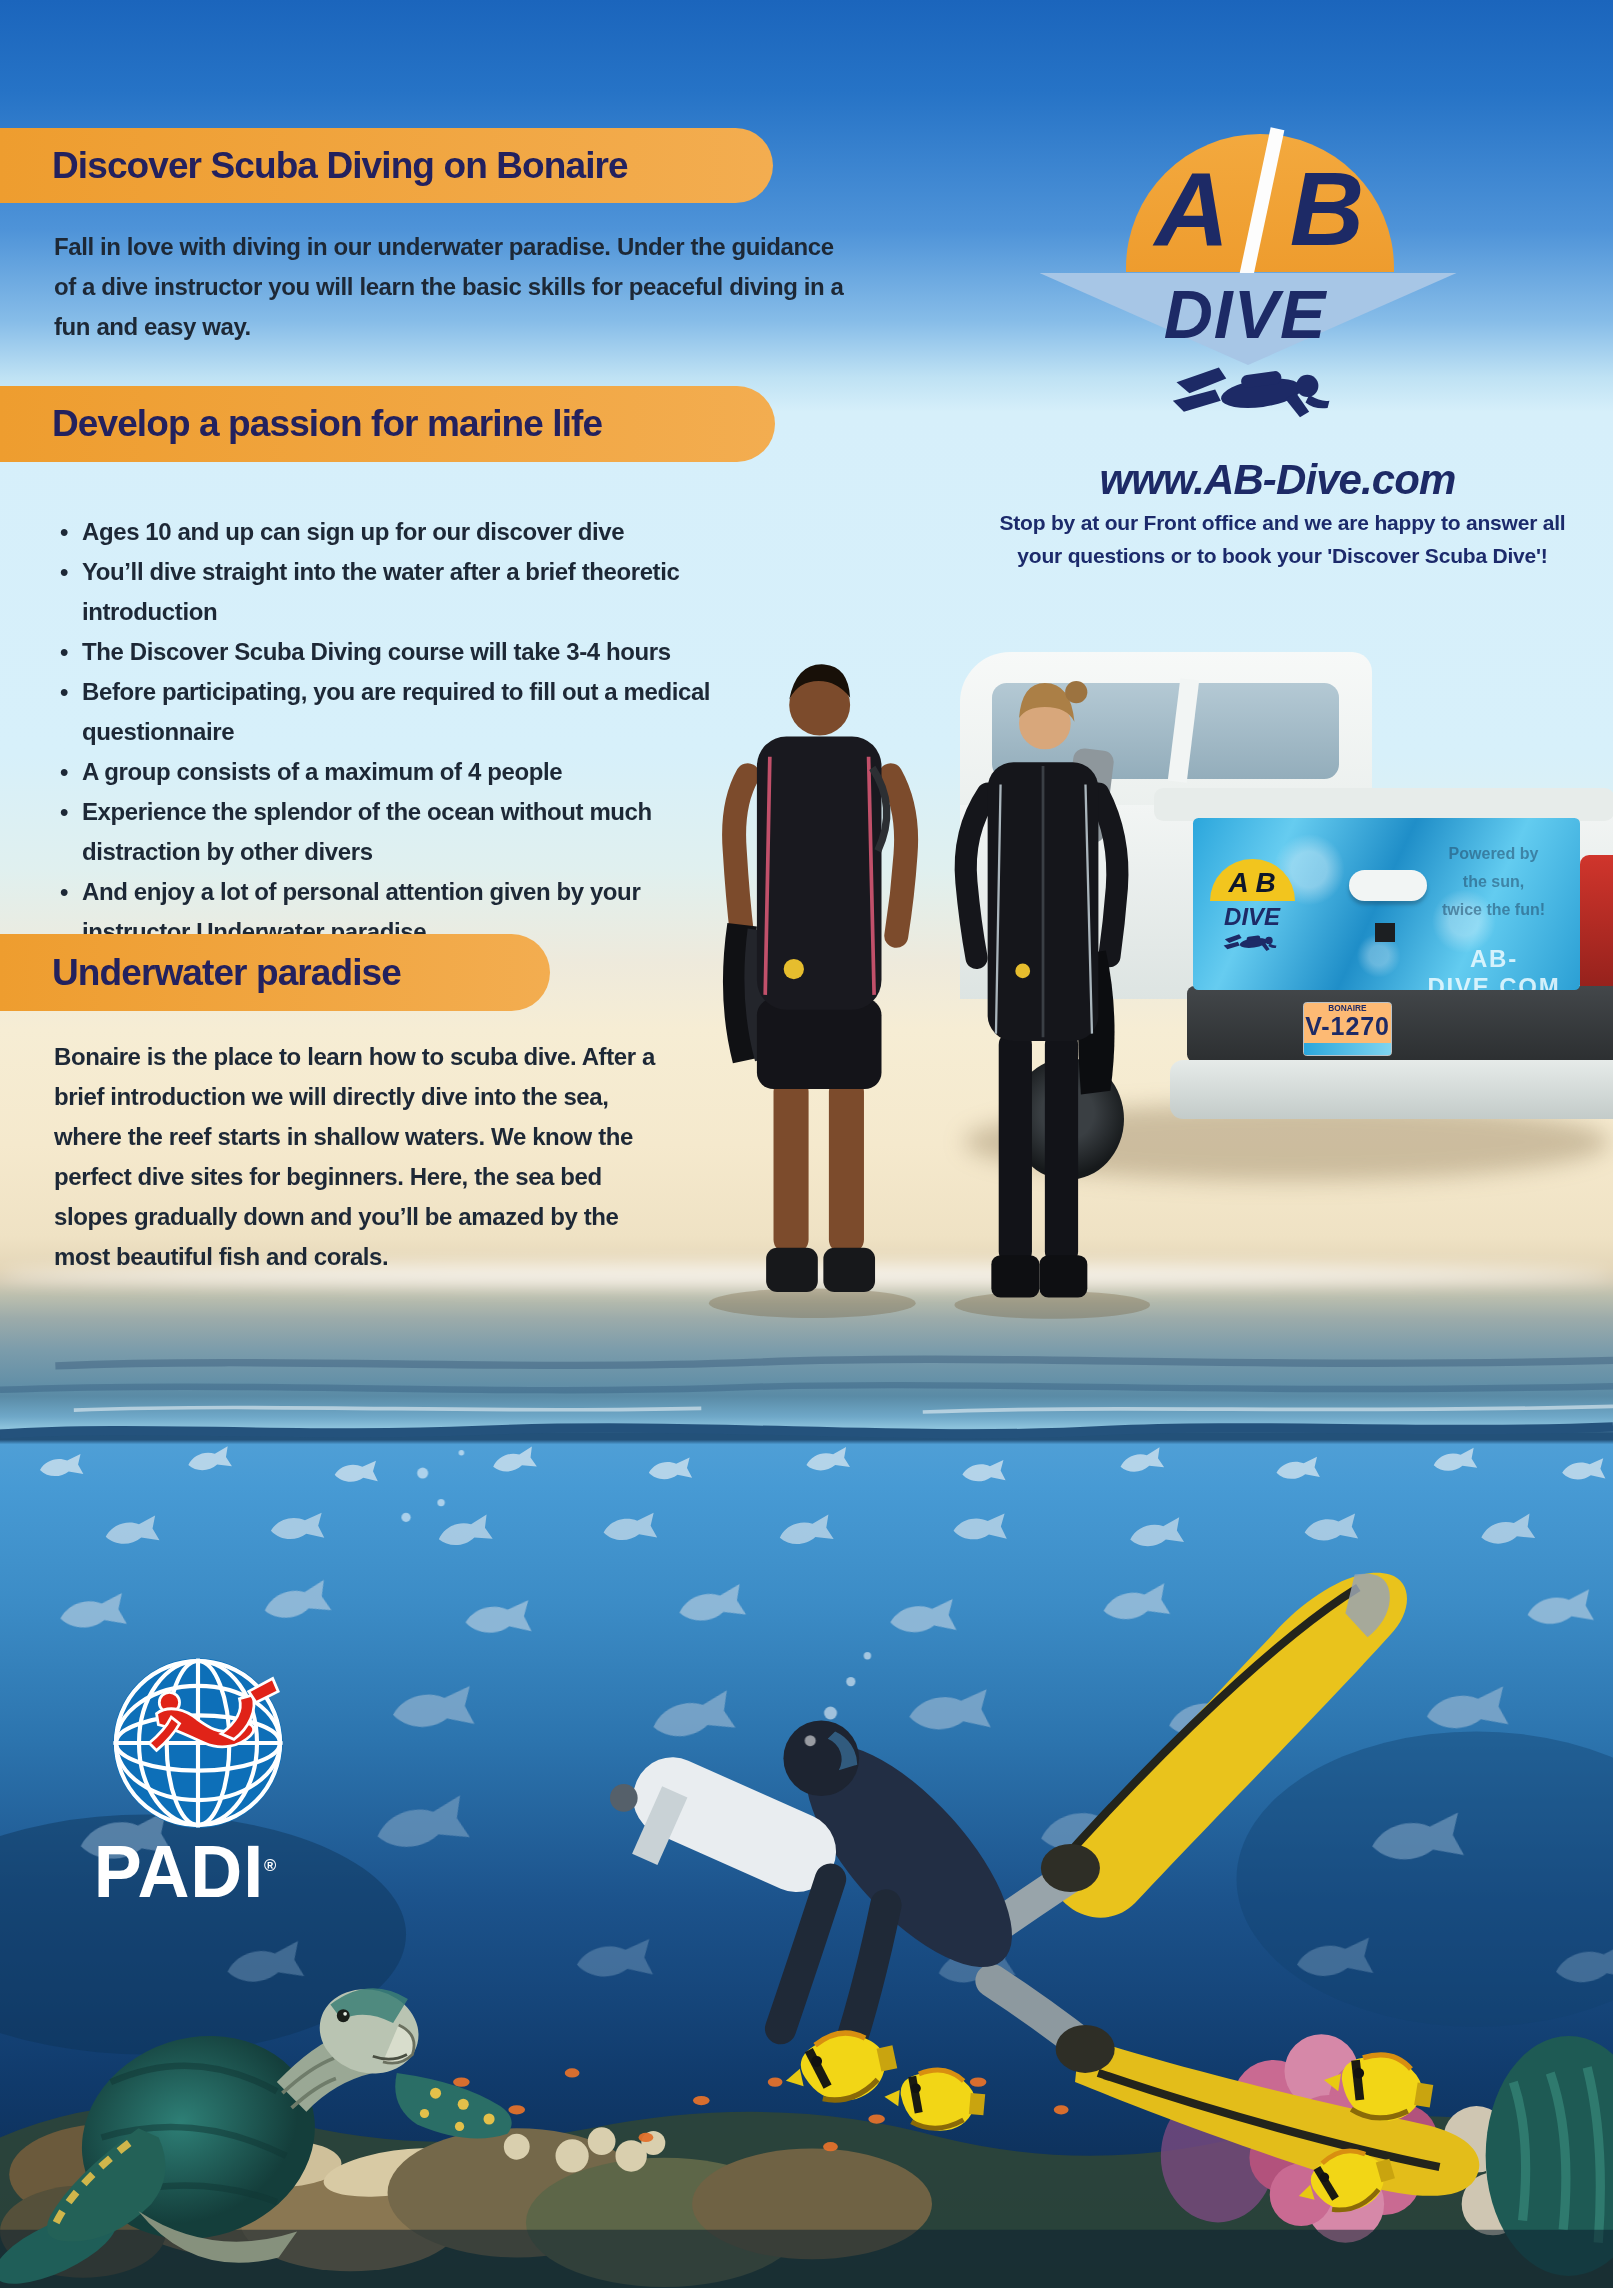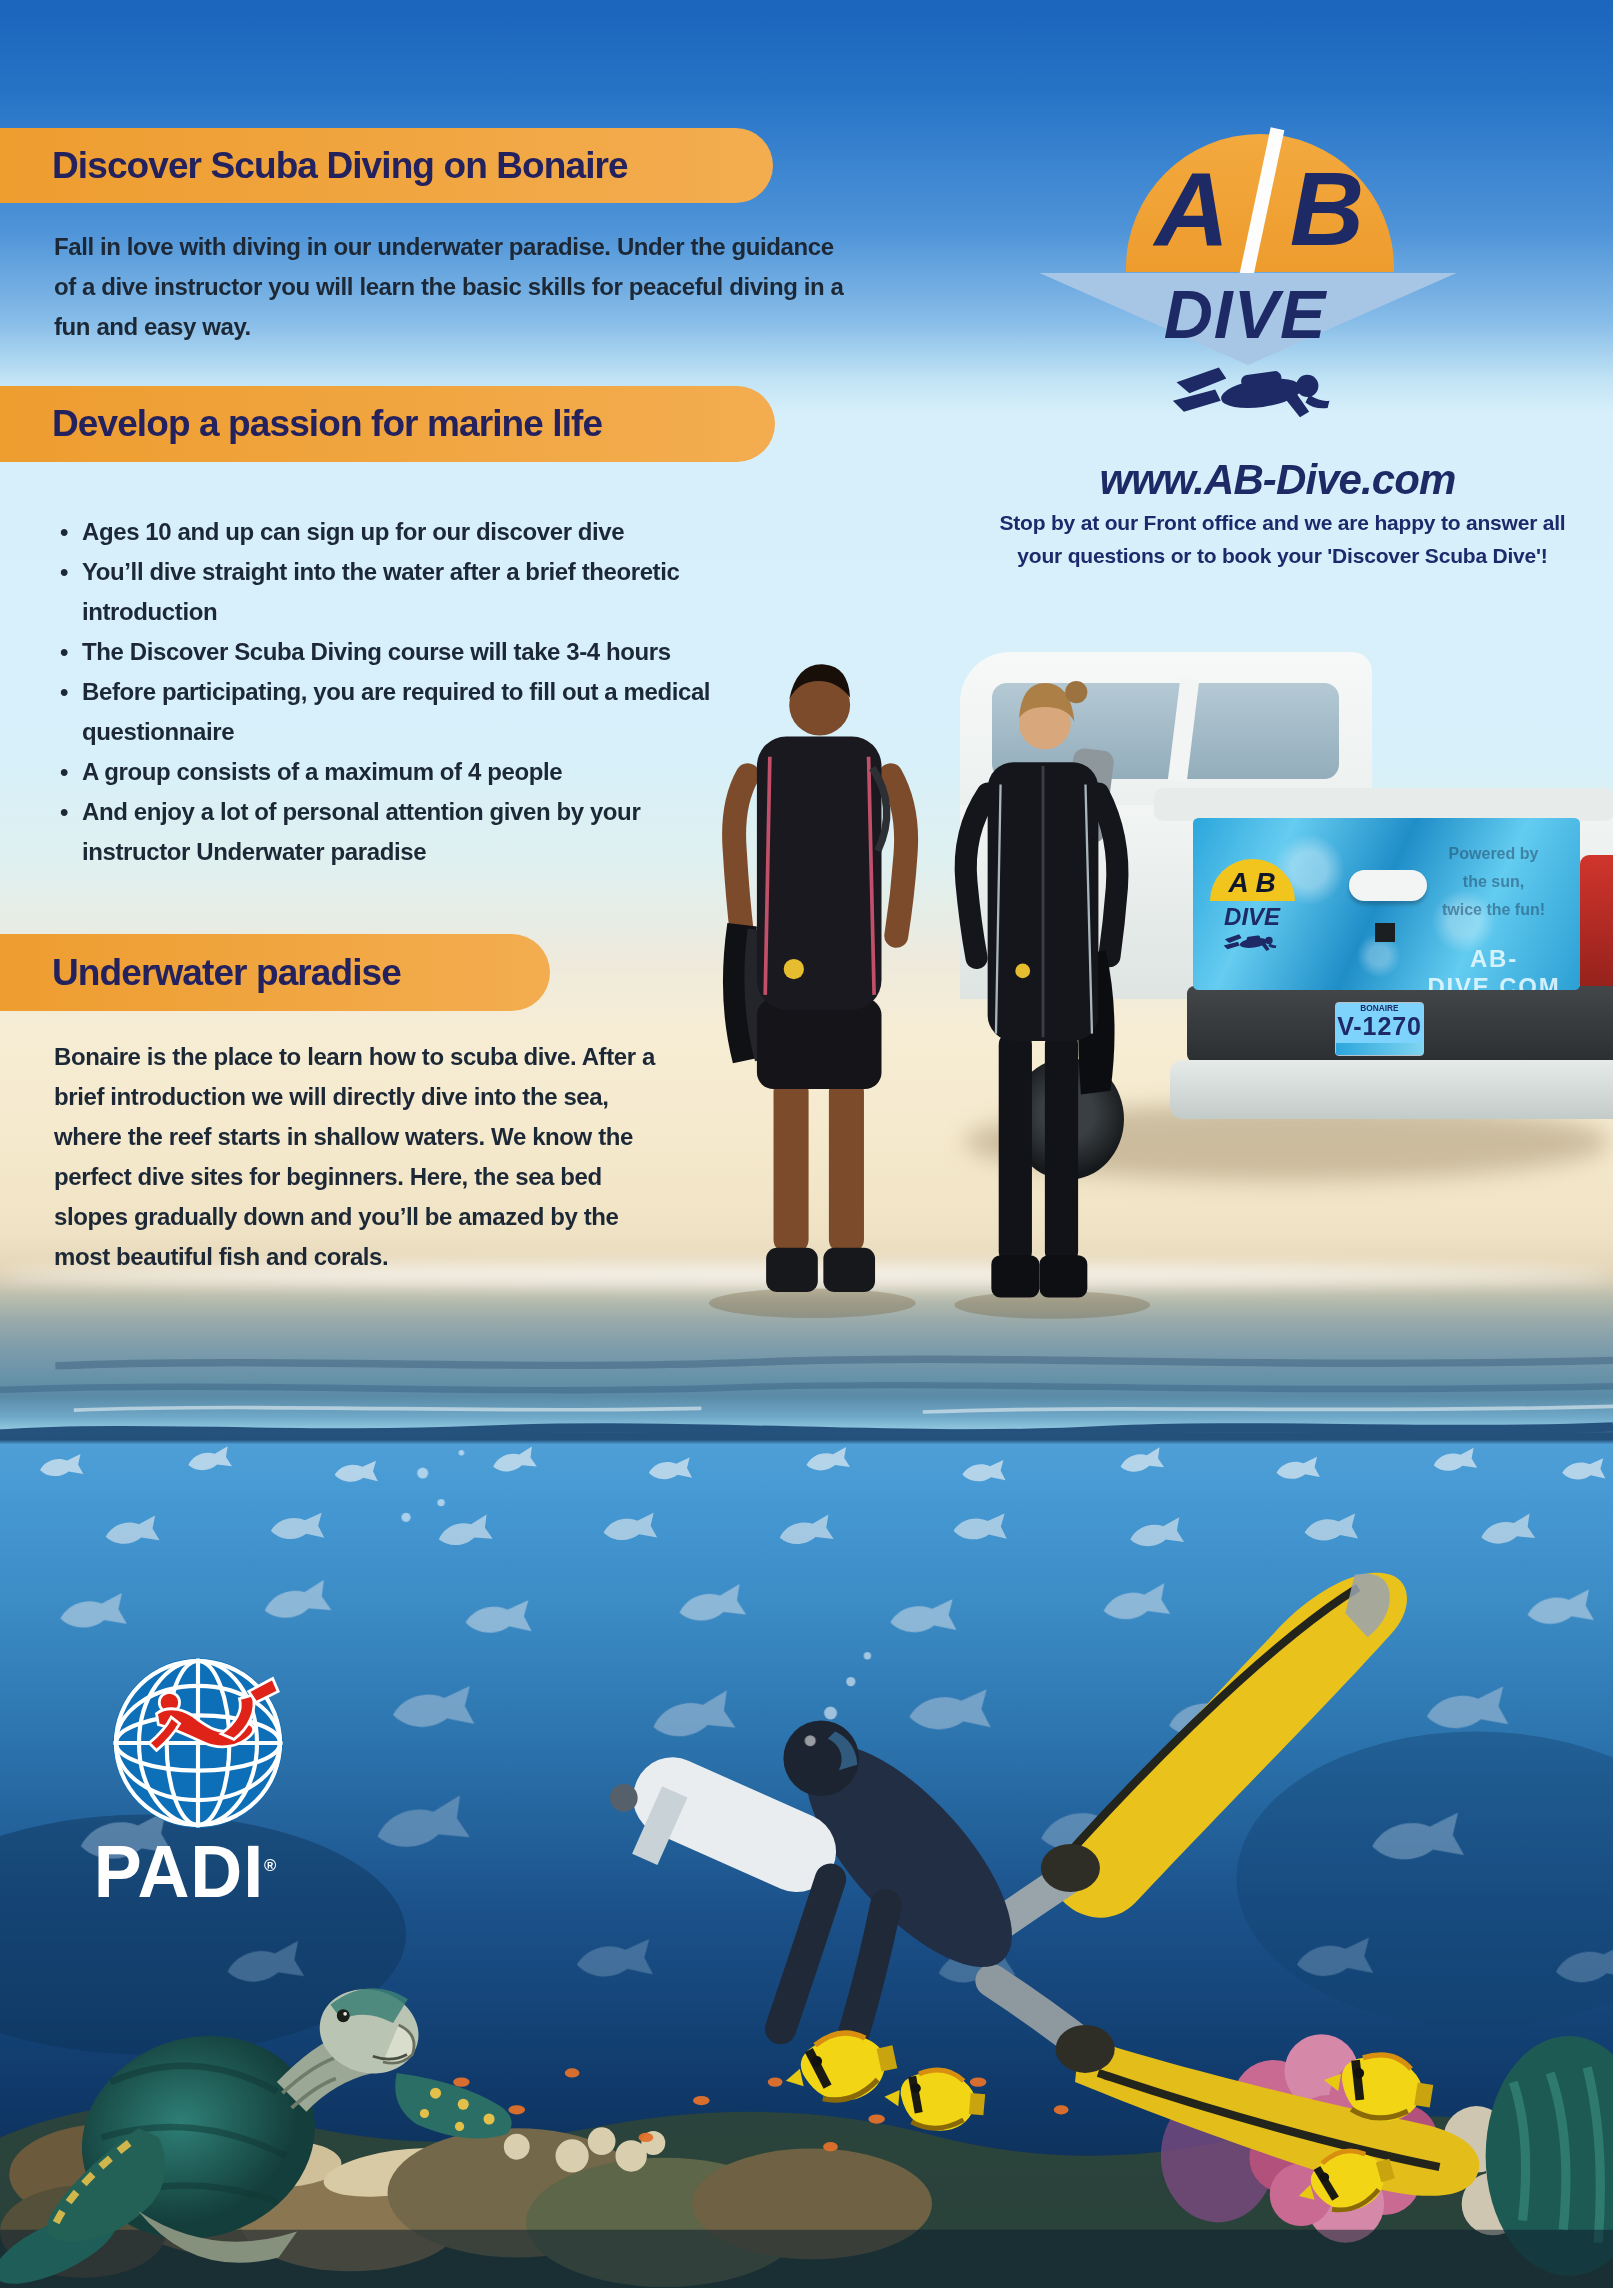--- a/index.html
+++ b/index.html
@@ -97,22 +97,22 @@
        color:rgba(35,75,105,.55);z-index:2;}
   .tgweb{position:absolute;left:220px;top:127px;width:162px;text-align:center;
        font-weight:bold;font-size:24px;letter-spacing:1.8px;
        color:rgba(235,250,255,.85);z-index:2;}
   .taillight{position:absolute;left:1580px;top:855px;width:33px;height:150px;
        background:linear-gradient(180deg,#d0352c,#8e1f1a);border-radius:9.2px 0 0 9.2px;}
   .bumperdark{position:absolute;left:1187px;top:986px;width:426px;height:76px;
        background:linear-gradient(180deg,#43474a,#2c2f31);border-radius:7.4px 0 0 7.4px;}
   .bumperchrome{position:absolute;left:1170px;top:1060px;width:443px;height:59px;
        background:linear-gradient(180deg,#e6ebe9,#c3cbc9);border-radius:13px 0 0 13px;}
-  .plate{position:absolute;left:1335px;top:1002px;width:87px;height:52px;
-       background:#7dd3fc;border:1.8px solid #b9c2c8;border-radius:3.7px;
+  .plate{position:absolute;left:1303px;top:1002px;width:87px;height:52px;
+       background:#fdba74;border:1.8px solid #b9c2c8;border-radius:3.7px;
        text-align:center;z-index:3;}
   .platetop{font-size:8.3px;font-weight:bold;color:#1d2a66;line-height:10px;}
   .platenum{font-size:25px;font-weight:bold;color:#1d2a66;line-height:26px;
        letter-spacing:0.9px;}
   .platestrip{position:absolute;left:0;bottom:0;width:100%;height:12px;
        background:linear-gradient(90deg,#2ba6dc,#7fd4f0);border-radius:0 0 1.8px 1.8px;}
   .wheel{position:absolute;left:1011px;top:1058px;width:113px;height:122px;
        background:radial-gradient(circle at 50% 45%,#3a3f43 0 30%,#16191b 70%);
        border-radius:50%;}
 
@@ -233,20 +233,22 @@
     <span>Develop a passion for marine life</span>
   </div>
   <ul class="bullets">
     <li>Ages 10 and up can sign up for our discover dive</li>
     <li>You’ll dive straight into the water after a brief theoretic
 introduction</li>
     <li>The Discover Scuba Diving course will take 3-4 hours</li>
     <li>Before participating, you are required to fill out a medical
 questionnaire</li>
     <li>A group consists of a maximum of 4 people</li>
+    <li>Experience the splendor of the ocean without much
+distraction by other divers</li>
     <li>And enjoy a lot of personal attention given by your
 instructor Underwater paradise</li>
   </ul>
 
   <div class="banner banner3">
     <span>Underwater paradise</span>
   </div>
   <div class="para para3">Bonaire is the place to learn how to scuba dive. After a
 brief introduction we will directly dive into the sea,
 where the reef starts in shallow waters. We know the

